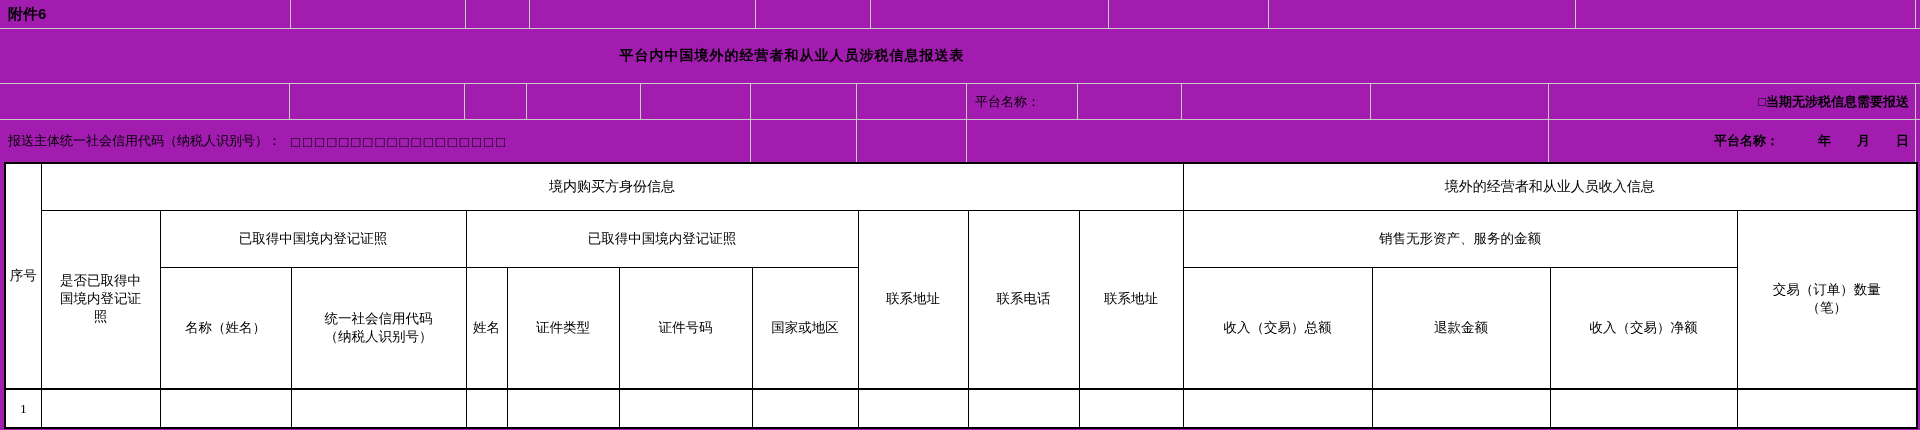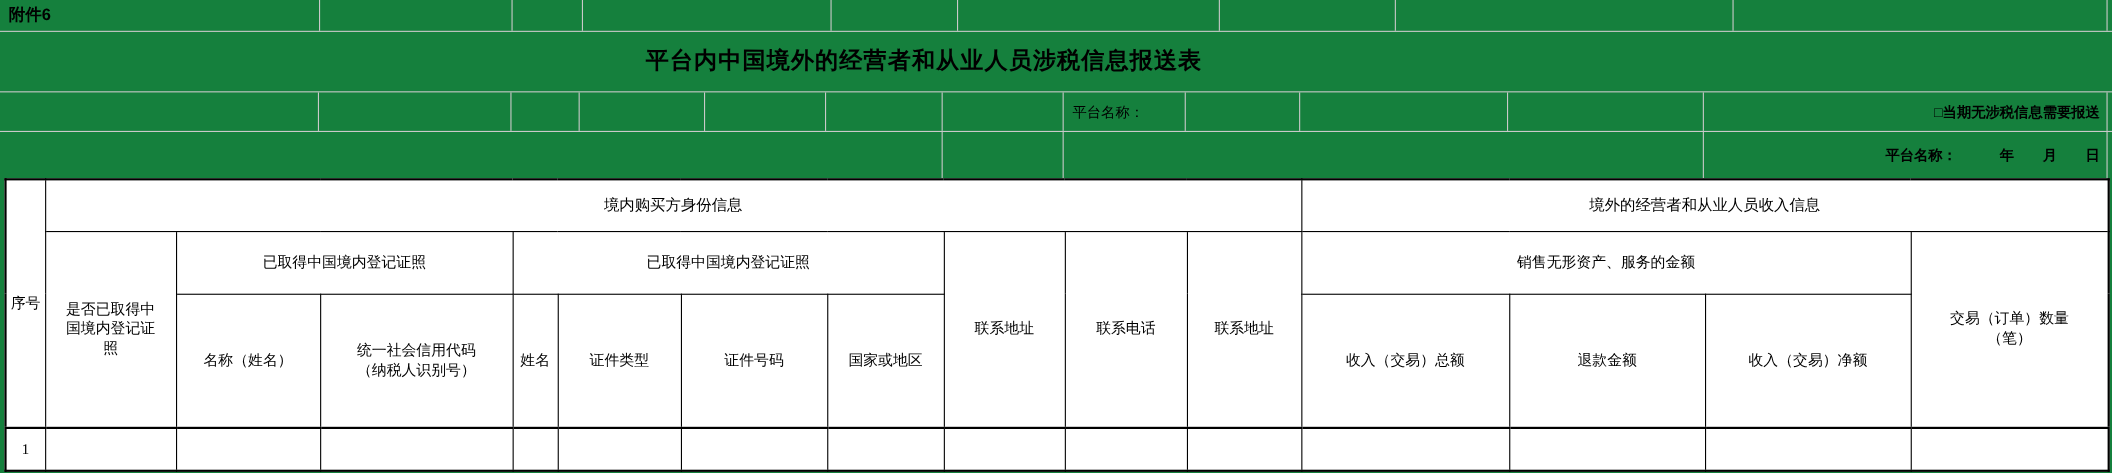--- a/index.html
+++ b/index.html
@@ -1,37 +1,37 @@
 <!DOCTYPE html>
 <html><head>
 <meta charset="utf-8">
 <style>
   html,body{margin:0;padding:0;background:#ffffff;}
   #sheet{
     position:relative;
     width:1920px;height:430px;
-    background:#15803d;
+    background:#a21caf;
     overflow:hidden;
     font-family:"Liberation Serif","DejaVu Serif",serif;
     color:#000;
   }
   .abs{position:absolute;}
   
   .gridv{width:1px;background:#c9c9c9;}
   .gridh{height:1px;background:#c9c9c9;left:0;width:1920px;}
   
   .attach{
     top:0;left:8px;height:28px;line-height:28px;
     font-family:"Liberation Sans","DejaVu Sans",sans-serif;
     font-weight:bold;font-size:15px;
   }
   
   .title{
     top:28px;left:0;width:1584px;height:55px;line-height:55px;
-    text-align:center;font-weight:bold;font-size:21px;letter-spacing:1px;padding-left:48px;
+    text-align:center;font-weight:bold;font-size:14px;letter-spacing:1px;
   }
   
   .cell{
     box-sizing:border-box;
     border-right:1px solid #c9c9c9;
     font-size:13px;
     display:flex;align-items:center;
     overflow:hidden;white-space:nowrap;
   }
   .cell.pad{padding-left:8px;}
@@ -87,20 +87,24 @@
   <div class="abs cell" style="top:84px;left:641px;width:110px;height:35px"></div>
   <div class="abs cell" style="top:84px;left:751px;width:106px;height:35px"></div>
   <div class="abs cell" style="top:84px;left:857px;width:110px;height:35px"></div>
   <div class="abs cell pad" style="top:84px;left:967px;width:111px;height:35px">平台名称：</div>
   <div class="abs cell" style="top:84px;left:1078px;width:104px;height:35px"></div>
   <div class="abs cell" style="top:84px;left:1182px;width:189px;height:35px"></div>
   <div class="abs cell" style="top:84px;left:1371px;width:178px;height:35px"></div>
   <div class="abs cell right" style="top:84px;left:1549px;width:367px;height:35px">□当期无涉税信息需要报送</div>
   <div class="abs gridh" style="top:119px"></div>
 
+  <div class="abs cell pad" style="top:120px;left:0;width:751px;height:42px">
+    <span>报送主体统一社会信用代码（纳税人识别号）：</span>
+    <span class="boxes">□□□□□□□□□□□□□□□□□□</span>
+  </div>
   <div class="abs cell" style="top:120px;left:751px;width:106px;height:42px"></div>
   <div class="abs cell" style="top:120px;left:857px;width:110px;height:42px"></div>
   <div class="abs cell" style="top:120px;left:1371px;width:178px;height:42px"></div>
   <div class="abs cell right" style="top:120px;left:1549px;width:367px;height:42px">平台名称：　　　年　　月　　日</div>
 
   <table id="maintable">
     <colgroup>
       <col style="width:36px">
         <col style="width:119px">
         <col style="width:131px">

